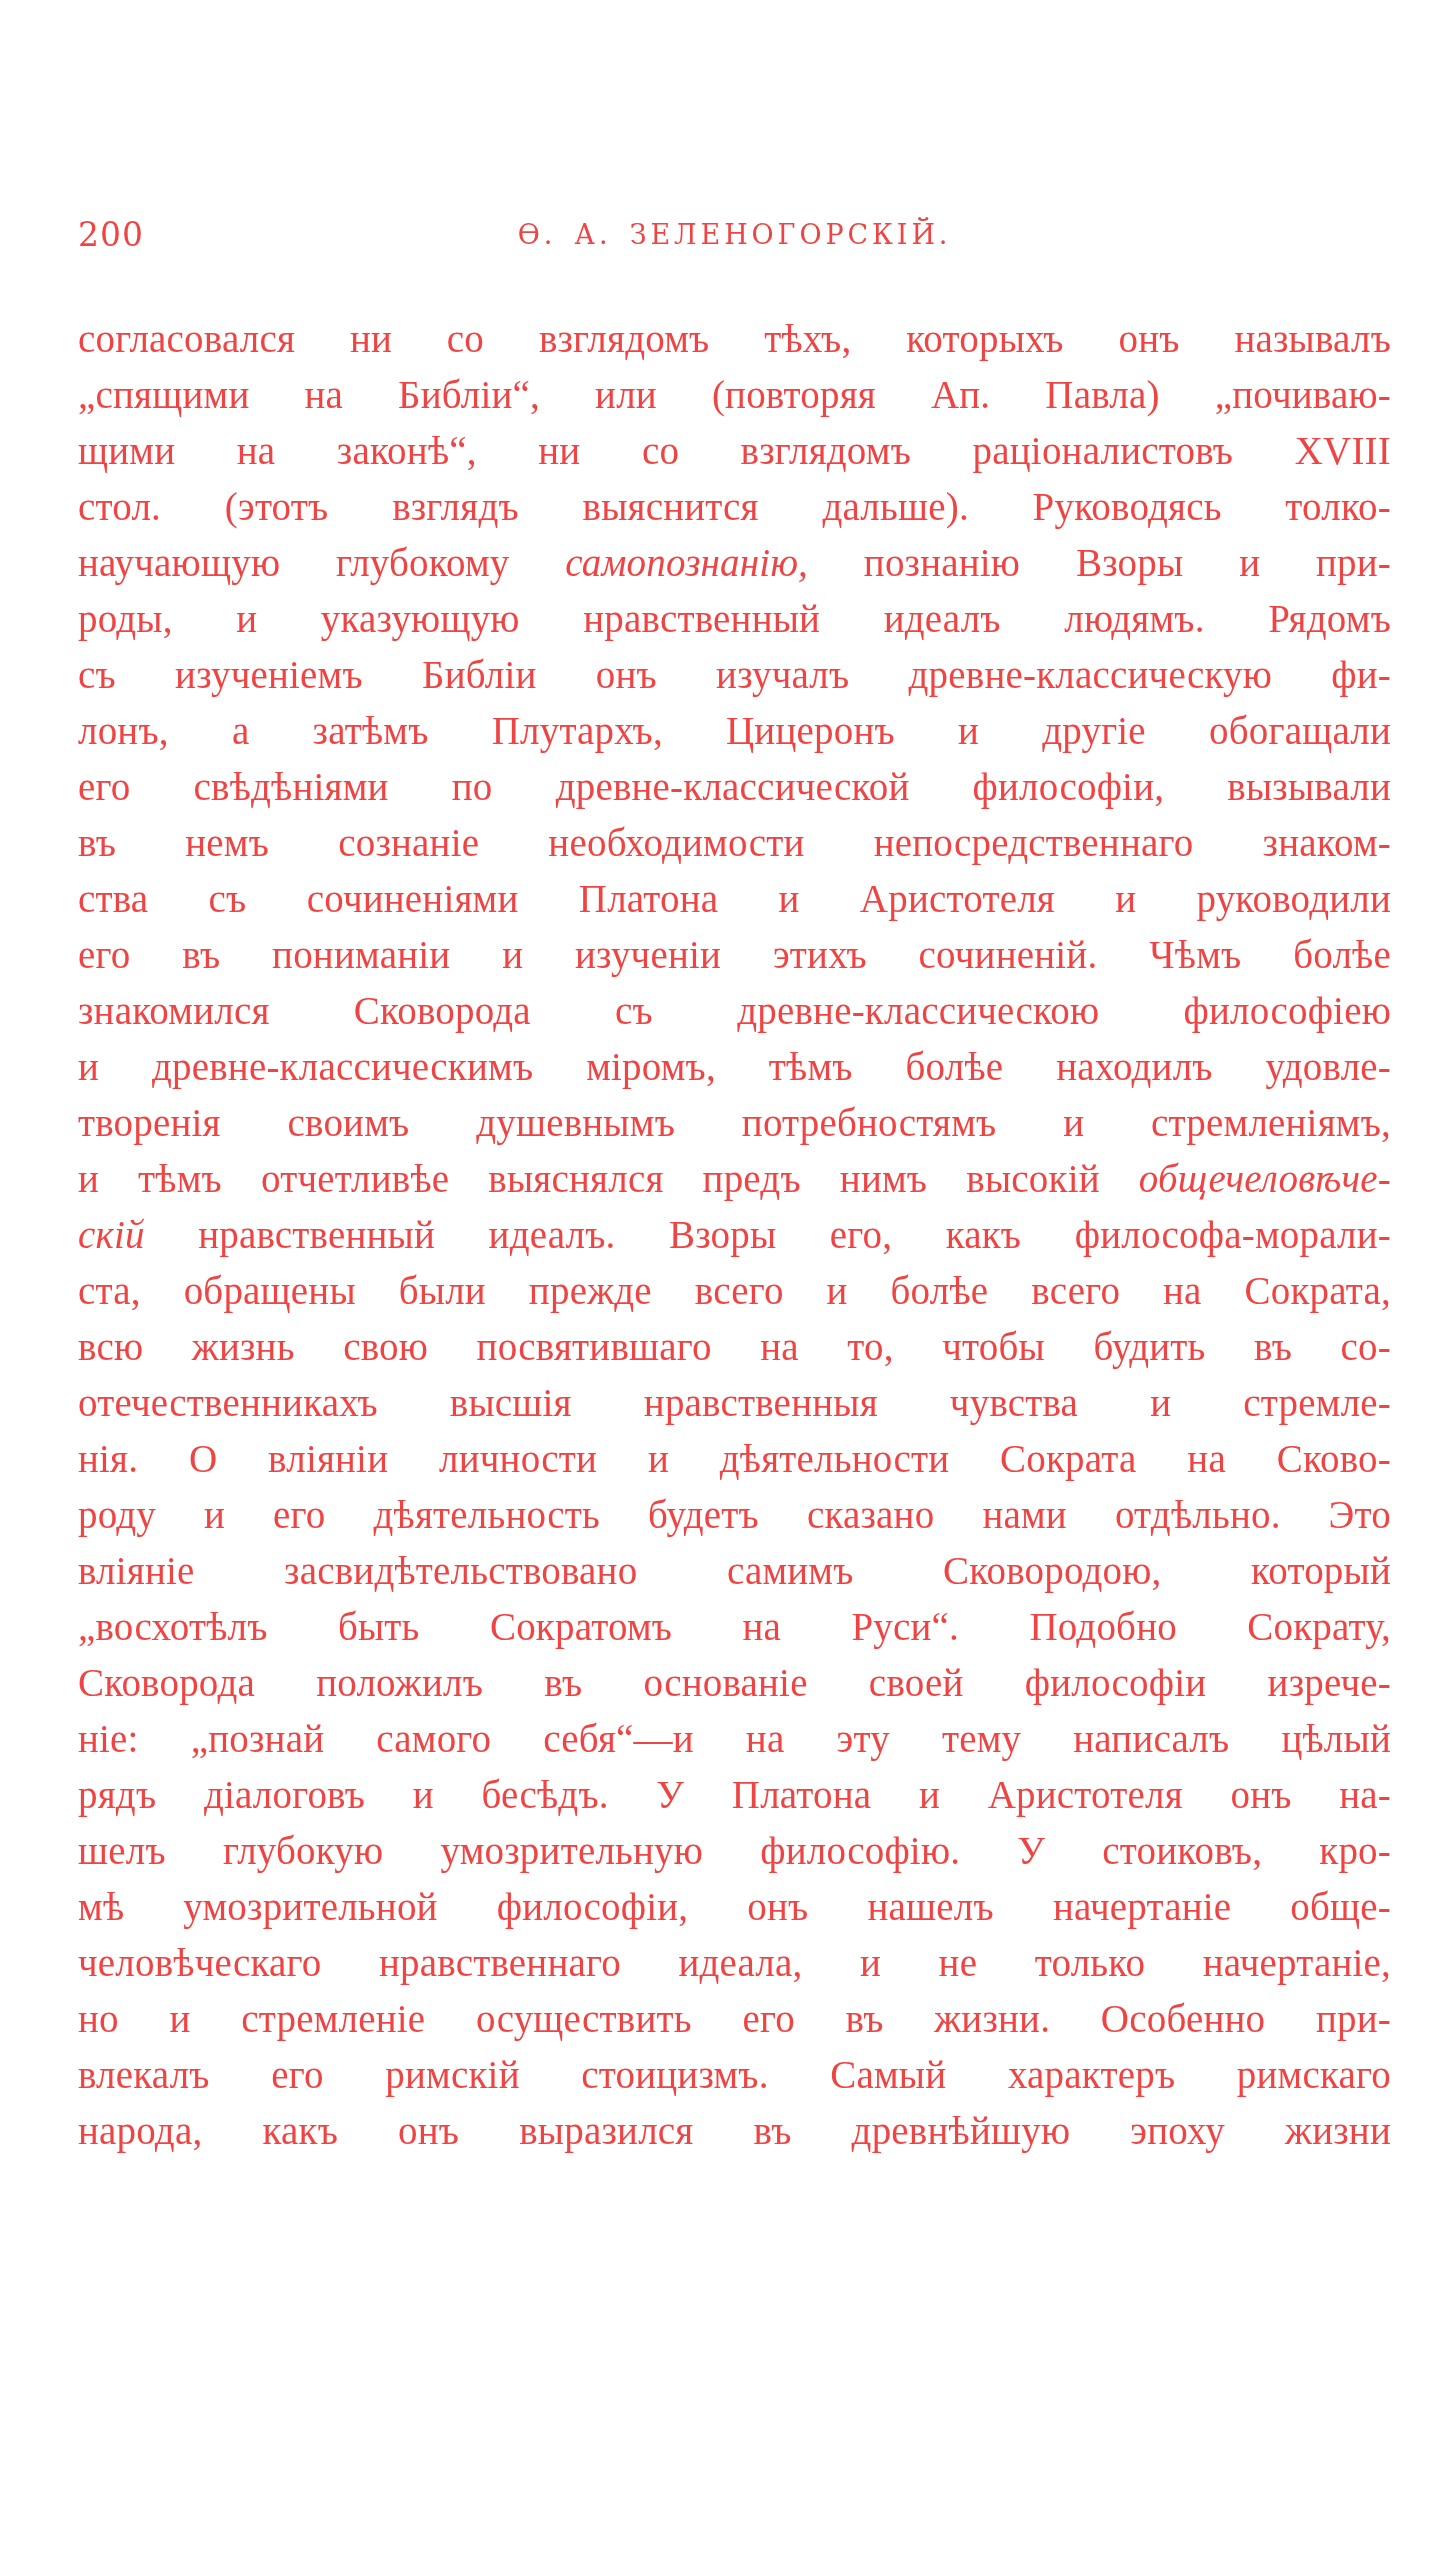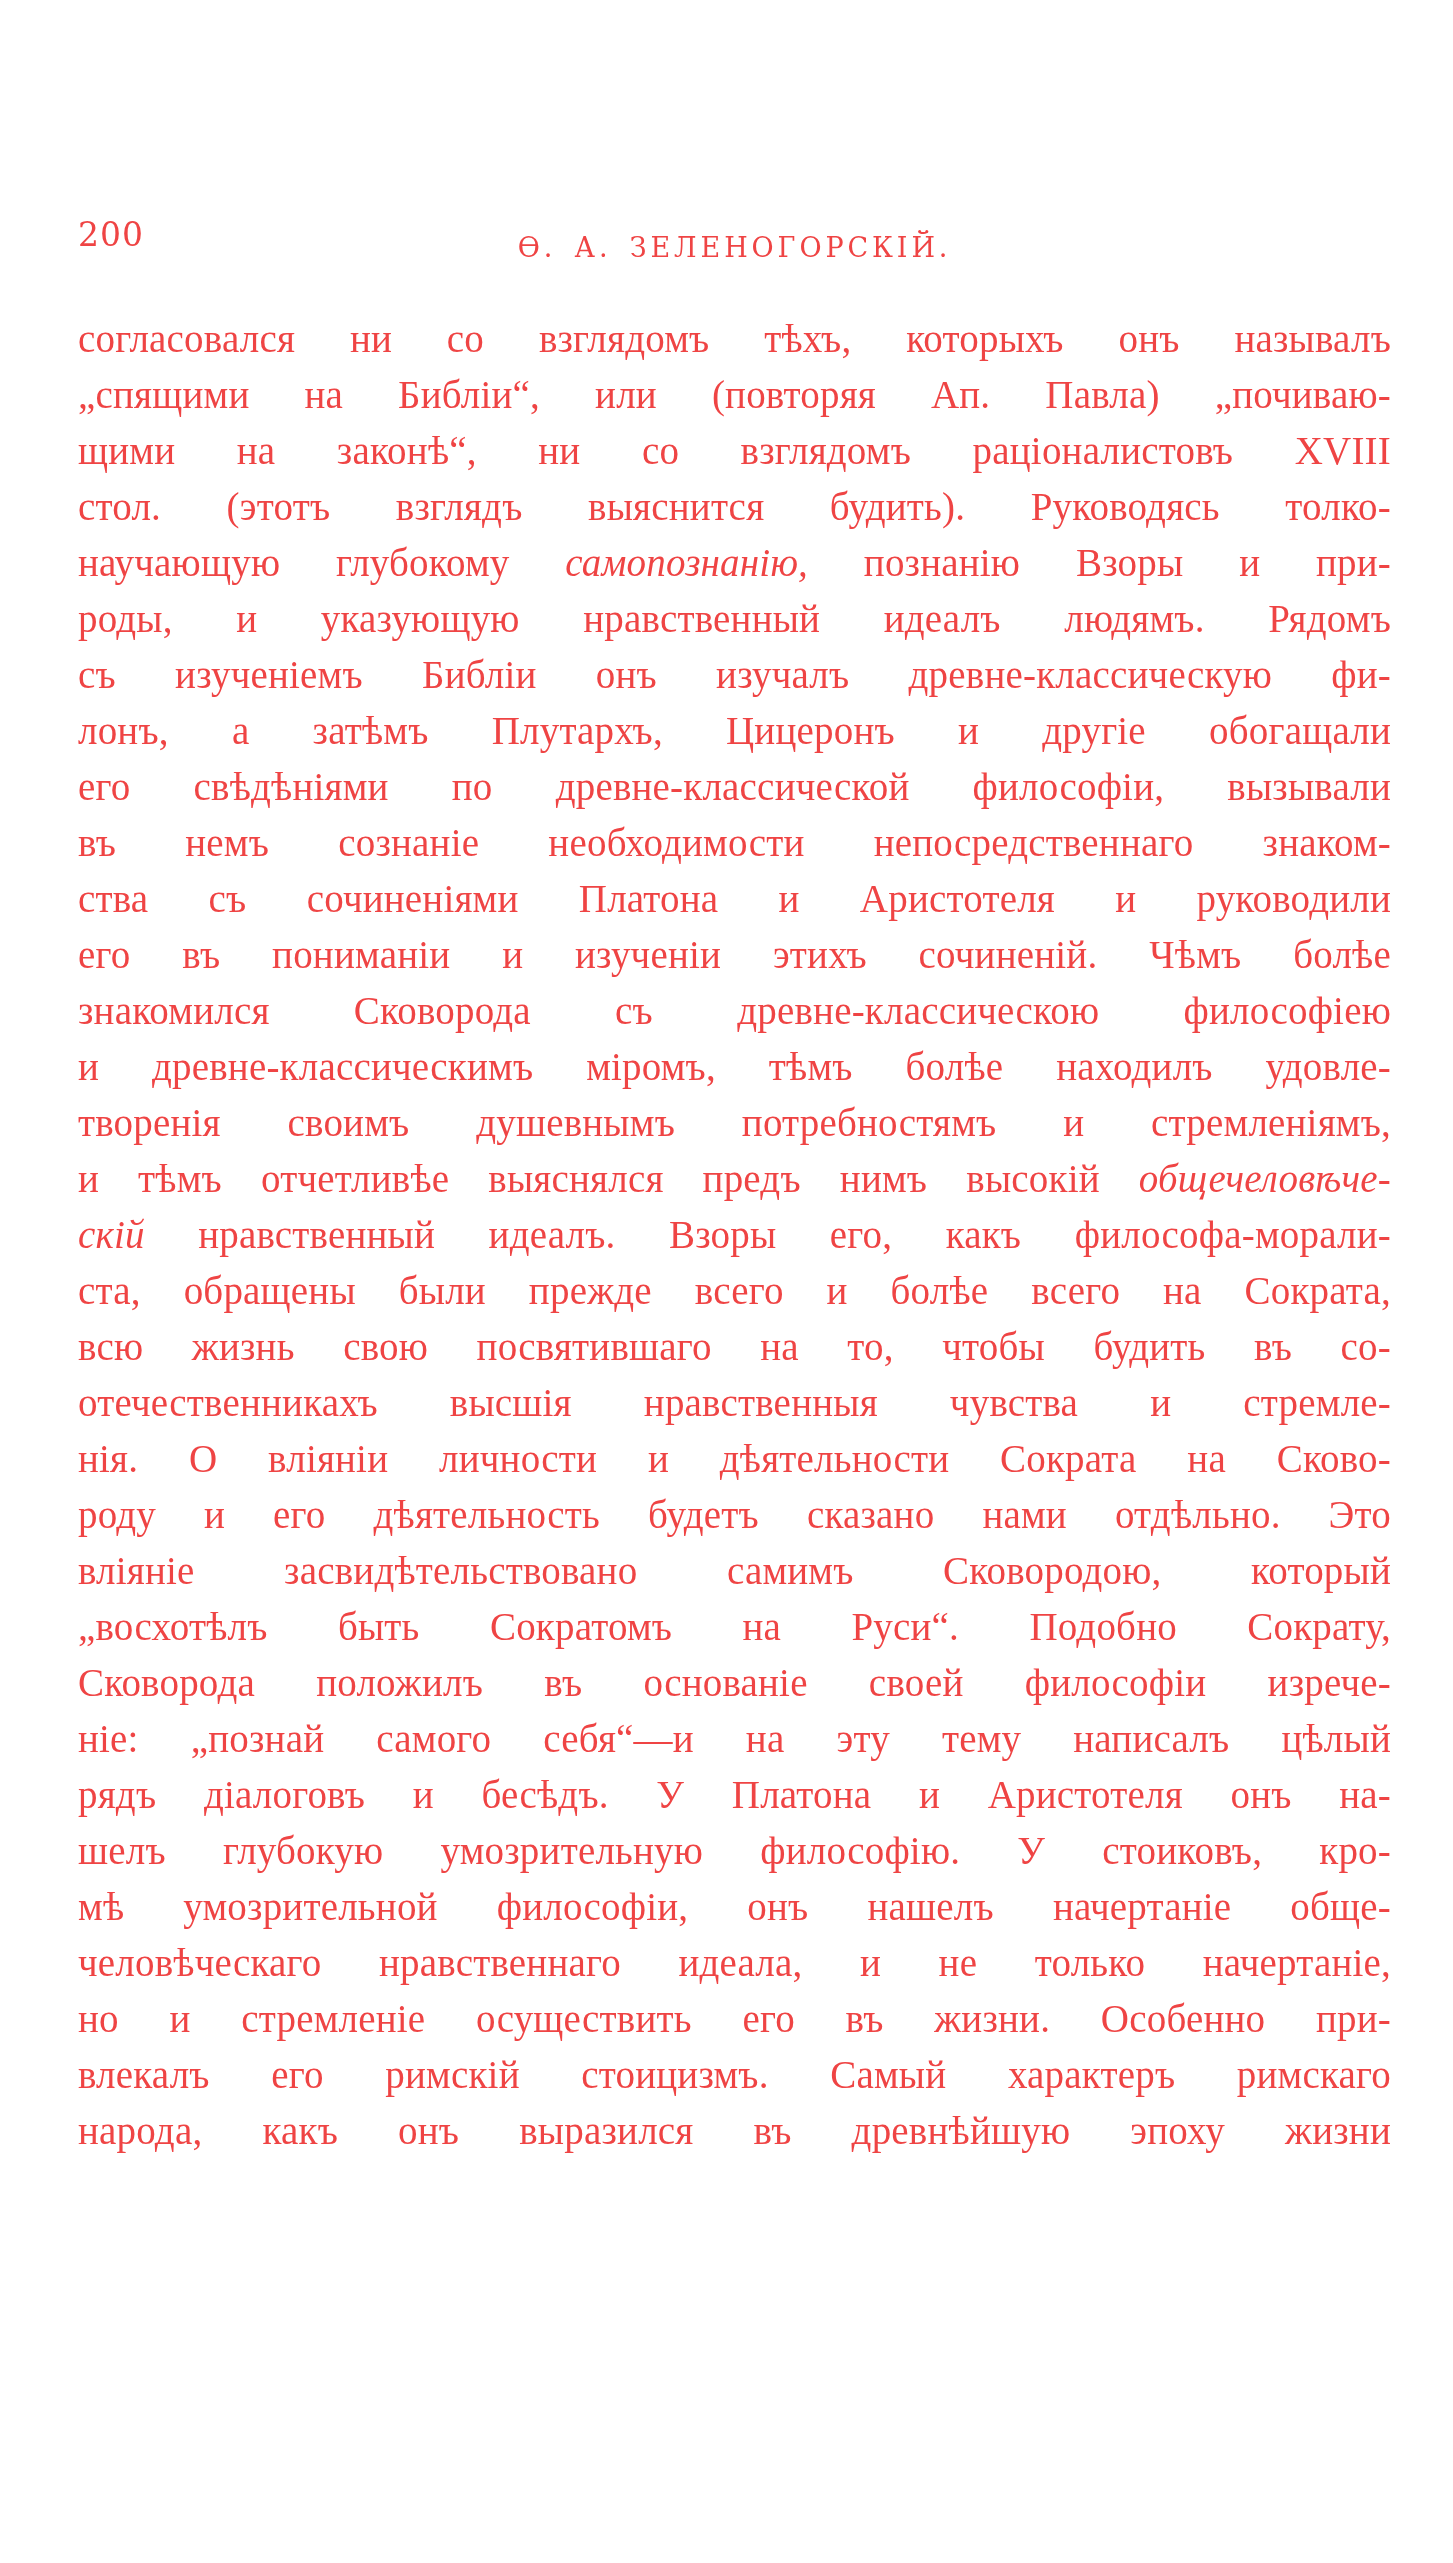--- a/index.html
+++ b/index.html
@@ -32,21 +32,20 @@
   }
   .head-title {
     position: absolute;
     left: 0;
     right: 0;
     top: 5.9px;
     text-align: center;
     font-size: 27px;
     letter-spacing: 3.9px;
     word-spacing: 5.9px;
-    margin-top: 13px;
   }
   .body-text {
     position: absolute;
     top: 311px;
     left: 78px;
     width: 1313px;
   }
   .text-line {
     font-size: 39px;
     line-height: 56px;
@@ -65,21 +64,21 @@
 
 <div class="page">
   <div class="running-head">
     <div class="page-number">200</div>
     <div class="head-title">Ѳ. А. ЗЕЛЕНОГОРСКІЙ.</div>
   </div>
   <div class="body-text" id="body-text">
       <div class="text-line"><span class="seg">согласовался ни со взглядомъ тѣхъ, которыхъ онъ называлъ</span></div>
       <div class="text-line"><span class="seg">„спящими на Библіи“, или (повторяя Ап. Павла) „почиваю-</span></div>
       <div class="text-line"><span class="seg">щими на законѣ“, ни со взглядомъ раціоналистовъ XVIII</span></div>
-      <div class="text-line"><span class="seg">стол. (этотъ взглядъ выяснится будить). Руководясь толко-</span></div>
+      <div class="text-line"><span class="seg">стол. (этотъ взглядъ выяснится дальше). Руководясь толко-</span></div>
       <div class="text-line"><span class="seg">научающую глубокому </span><span class="seg italic">самопознанію,</span><span class="seg"> познанію Взоры и при-</span></div>
       <div class="text-line"><span class="seg">роды, и указующую нравственный идеалъ людямъ. Рядомъ</span></div>
       <div class="text-line"><span class="seg">съ изученіемъ Библіи онъ изучалъ древне-классическую фи-</span></div>
       <div class="text-line"><span class="seg">лонъ, а затѣмъ Плутархъ, Цицеронъ и другіе обогащали</span></div>
       <div class="text-line"><span class="seg">его свѣдѣніями по древне-классической философіи, вызывали</span></div>
       <div class="text-line"><span class="seg">въ немъ сознаніе необходимости непосредственнаго знаком-</span></div>
       <div class="text-line"><span class="seg">ства съ сочиненіями Платона и Аристотеля и руководили</span></div>
       <div class="text-line"><span class="seg">его въ пониманіи и изученіи этихъ сочиненій. Чѣмъ болѣе</span></div>
       <div class="text-line"><span class="seg">знакомился Сковорода съ древне-классическою философіею</span></div>
       <div class="text-line"><span class="seg">и древне-классическимъ міромъ, тѣмъ болѣе находилъ удовле-</span></div>

